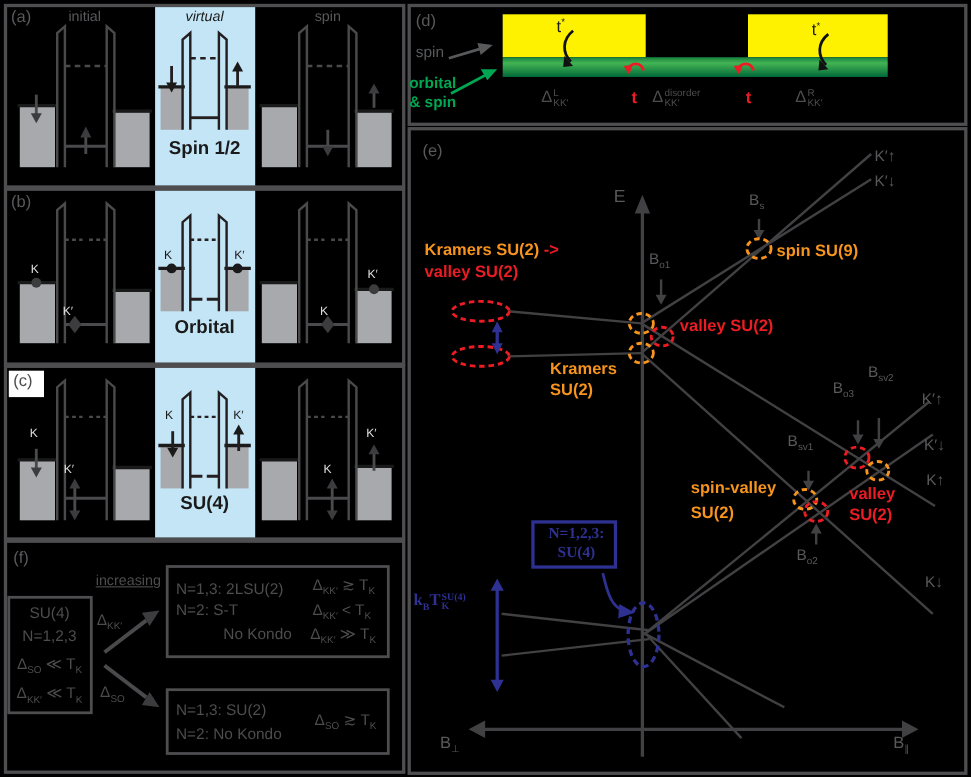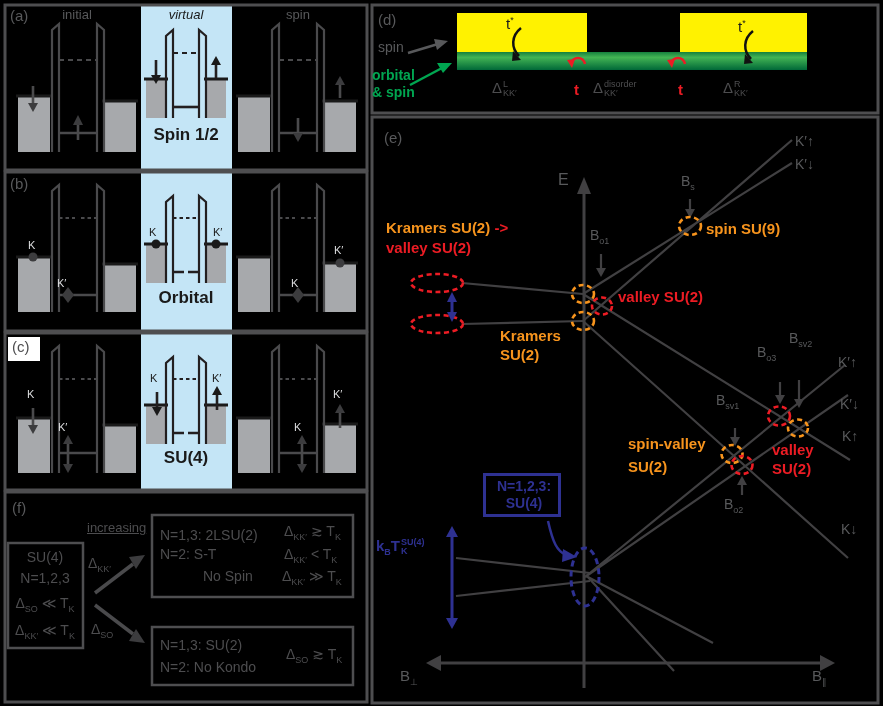--- a/index.html
+++ b/index.html
@@ -7,21 +7,21 @@
        font-family:"Liberation Sans",sans-serif;overflow:hidden;}
   #art{position:absolute;left:0;top:0;}
   .lbl{position:absolute;white-space:nowrap;line-height:1.05;}
   .ctr{transform:translateX(-50%);}
   .gray{color:var(--text_gray);}
   .dkg{color:#4D4D4F;}
   .blk{color:#1A1A1A;}
   .wht{color:#DDDEE0;}
   .org{color:var(--accent_orange);font-weight:700;}
   .red{color:var(--accent_red);font-weight:700;}
-  .blu{color:var(--accent_blue);font-weight:700;}
+  .blu{color:var(--accent_blue);font-weight:700;font-family:Liberation Serif, serif;}
   .grn{color:var(--accent_green);font-weight:700;}
   .s11{font-size:11px;} .s13{font-size:13px;} .s14{font-size:14px;}
   .s15{font-size:15px;} .s16{font-size:16px;} .s17{font-size:17px;font-weight:600;}
   sub{font-size:9px;} sup{font-size:9px;}
   .supsub{display:inline-block;vertical-align:middle;line-height:1;font-size:9px;margin-left:1px;text-align:left;}
   .supsub span{display:block;}
   .notebox{position:absolute;left:411px;top:130px;width:126px;height:58px;
            background:var(--note_gray_bg);color:#2B2B2B;padding:6px 0 0 10px;box-sizing:border-box;}
   .nbox{position:absolute;left:483px;top:473px;width:78px;height:44px;
         border:3px solid var(--accent_blue);box-sizing:border-box;}
@@ -316,21 +316,21 @@
 <span class="lbl gray s15" style="left:12px;top:500px;">(f)</span>
 <span class="lbl dkg s14 ctr" style="left:45px;top:550px;">SU(4)</span>
 <span class="lbl dkg s14 ctr" style="left:45px;top:571px;">N=1,2,3</span>
 <span class="lbl dkg s14 ctr" style="left:45px;top:596px;"><span>Δ</span><sub>SO</sub> <span>≪</span> <span>T</span><sub>K</sub></span>
 <span class="lbl dkg s14 ctr" style="left:45px;top:623px;"><span>Δ</span><sub>KK′</sub> <span>≪</span> <span>T</span><sub>K</sub></span>
 <span class="lbl dkg s13" style="left:87px;top:521px;text-decoration:underline;">increasing</span>
 <span class="lbl dkg s14" style="left:88px;top:556px;"><span>Δ</span><sub>KK′</sub></span>
 <span class="lbl dkg s14" style="left:91px;top:622px;"><span>Δ</span><sub>SO</sub></span>
 <span class="lbl dkg s14" style="left:160px;top:528px;">N=1,3: 2LSU(2)</span>
 <span class="lbl dkg s14" style="left:160px;top:547px;">N=2: S-T</span>
-<span class="lbl dkg s14" style="left:203px;top:569px;">No Spin</span>
+<span class="lbl dkg s14" style="left:203px;top:569px;">No Kondo</span>
 <span class="lbl dkg s14" style="left:284px;top:524px;"><span>Δ</span><sub>KK′</sub> <span>≳</span> <span>T</span><sub>K</sub></span>
 <span class="lbl dkg s14" style="left:284px;top:547px;"><span>Δ</span><sub>KK′</sub> <span>&lt;</span> <span>T</span><sub>K</sub></span>
 <span class="lbl dkg s14" style="left:282px;top:569px;"><span>Δ</span><sub>KK′</sub> <span>≫</span> <span>T</span><sub>K</sub></span>
 <span class="lbl dkg s14" style="left:160px;top:638px;">N=1,3: SU(2)</span>
 <span class="lbl dkg s14" style="left:160px;top:660px;">N=2: No Kondo</span>
 <span class="lbl dkg s14" style="left:286px;top:647px;"><span>Δ</span><sub>SO</sub> <span>≳</span> <span>T</span><sub>K</sub></span>
 
 </div>
 
 </body></html>

